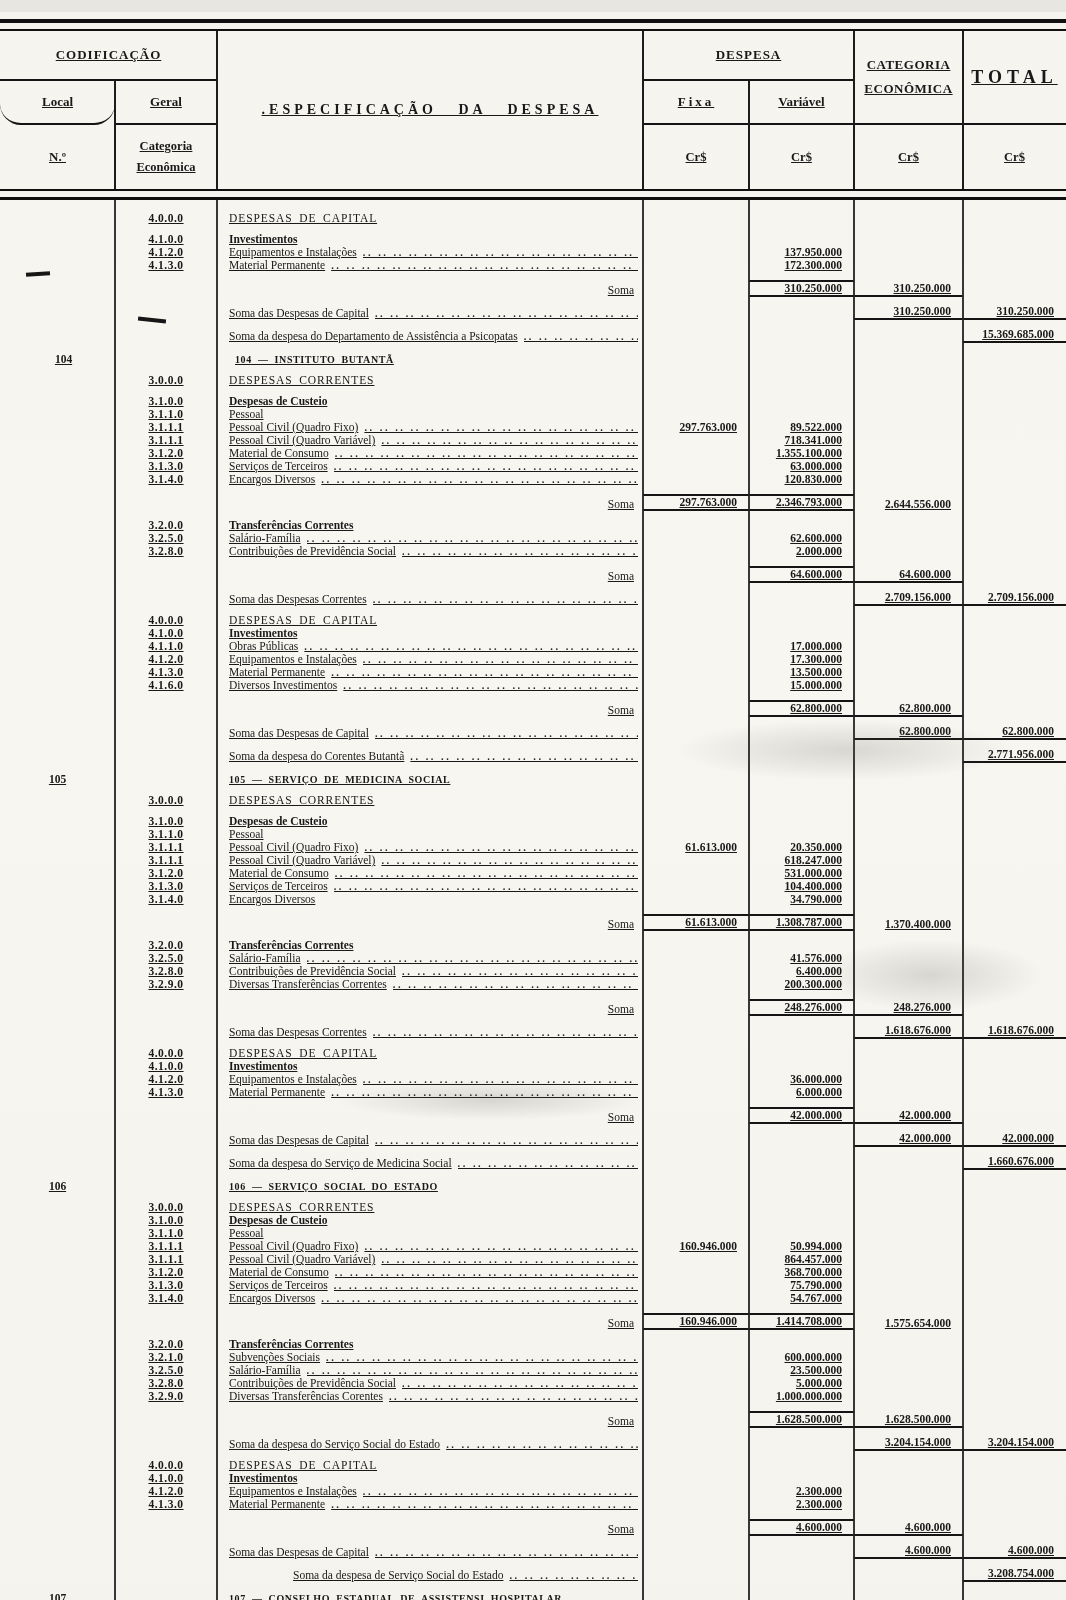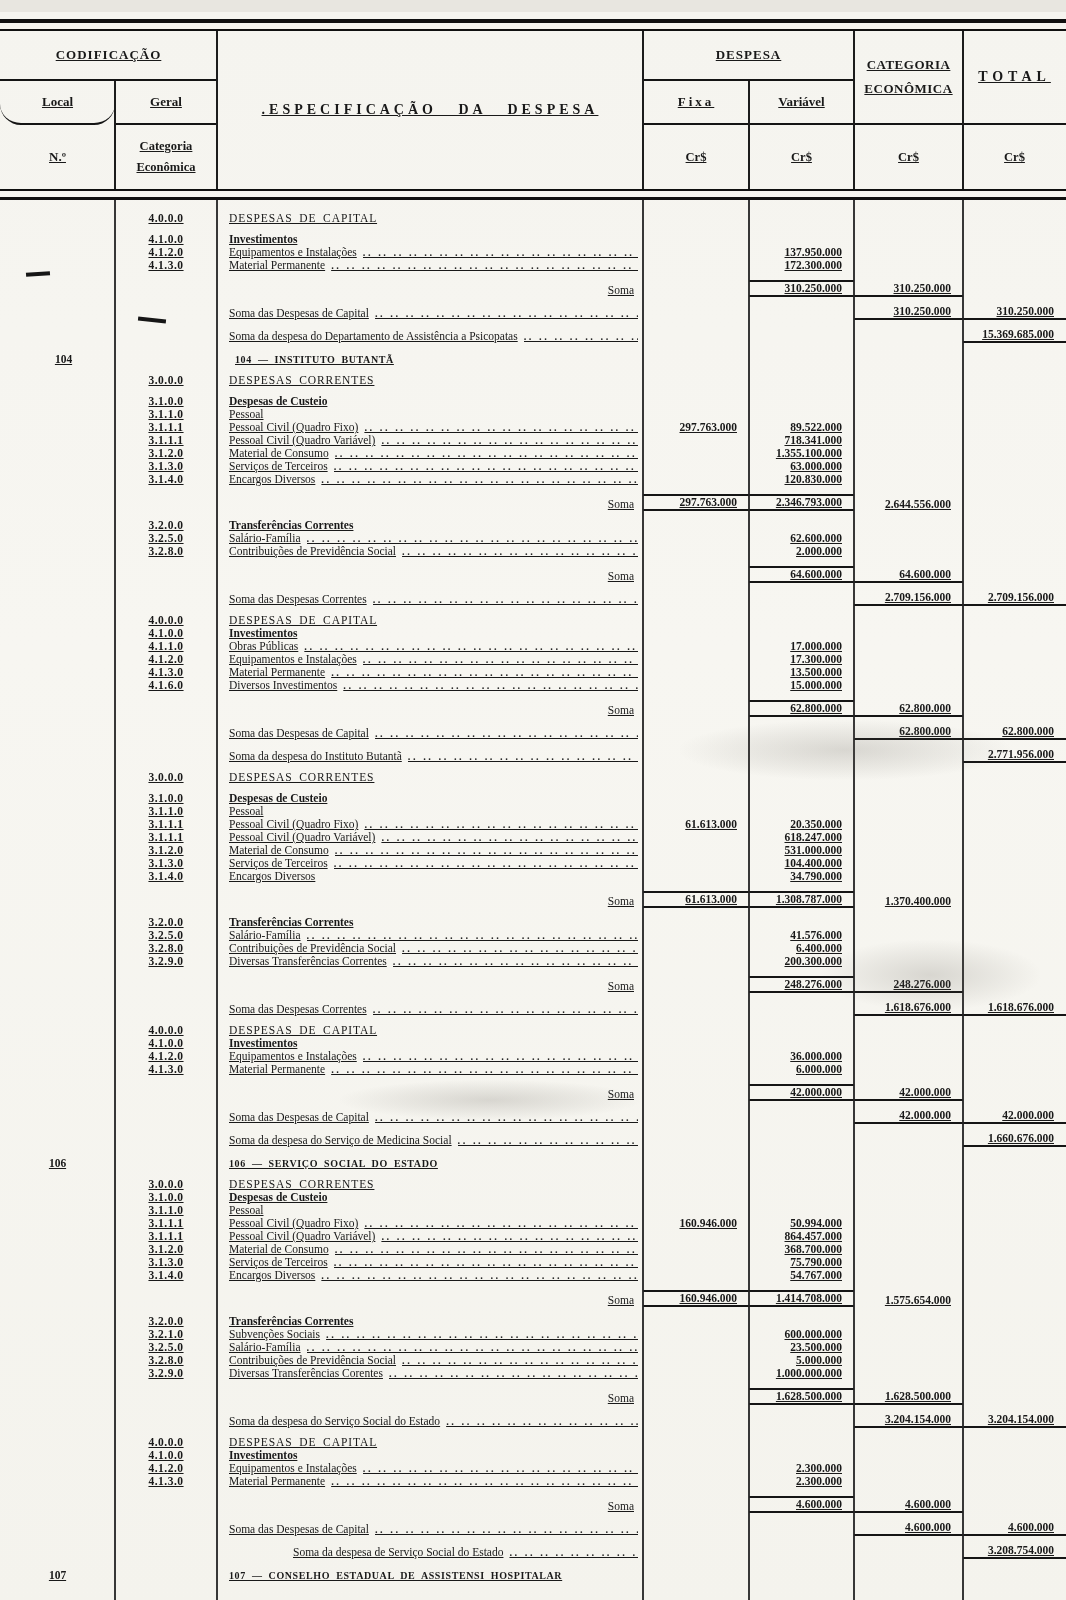--- a/index.html
+++ b/index.html
@@ -14,21 +14,21 @@
   .dline{height:6px;border-top:3px solid #101010;border-bottom:2px solid #101010;}
   .dline.top{margin-top:7px;border-top-width:4px;}
   .dline.underhdr{border-top-width:2px;border-bottom-width:3px;}
   
   .hdr{position:relative;display:grid;grid-template-columns:115px 102px 426px 106px 105px 109px 103px;grid-template-rows:50px 44px 64px;font-weight:bold;}
   .hcell{display:flex;align-items:center;justify-content:center;text-align:center;font-size:13px;}
   .c-cod{grid-column:1/3;grid-row:1;border-bottom:2px solid #141414;letter-spacing:1px;}
   .c-espec{grid-column:3;grid-row:1/4;font-size:14px;letter-spacing:4px;word-spacing:14px;}
   .c-desp{grid-column:4/6;grid-row:1;border-bottom:2px solid #141414;letter-spacing:1px;}
   .c-cat{grid-column:6;grid-row:1/3;border-bottom:2px solid #141414;flex-direction:column;justify-content:center;gap:8px;letter-spacing:.5px;}
-  .c-total{grid-column:7;grid-row:1/3;border-bottom:2px solid #141414;font-size:14px;letter-spacing:5px;}
+  .c-total{grid-column:7;grid-row:1/3;border-bottom:2px solid #141414;font-size:18px;letter-spacing:5px;}
   .c-local{grid-column:1;grid-row:2;border-bottom:2px solid #141414;border-radius:21px;}
   .c-geral{grid-column:2;grid-row:2;border-bottom:2px solid #141414;}
   .c-fixa{grid-column:4;grid-row:2;border-bottom:2px solid #141414;letter-spacing:3px;}
   .c-var{grid-column:5;grid-row:2;border-bottom:2px solid #141414;}
   .c-no{grid-column:1;grid-row:3;}
   .c-cateco{grid-column:2;grid-row:3;flex-direction:column;gap:6px;font-size:12.5px;}
   .c-cr{font-size:12.5px;}
   .c-cr.k4{grid-column:4;grid-row:3}.c-cr.k5{grid-column:5;grid-row:3}
   .c-cr.k6{grid-column:6;grid-row:3}.c-cr.k7{grid-column:7;grid-row:3}
   .vln{position:absolute;width:2px;background:#1c1c1c;}
@@ -456,27 +456,38 @@
         </div>
         <div class="cell num"></div>
         <div class="cell num"></div>
         <div class="cell num rb">62.800.000</div>
         <div class="cell num rb">62.800.000</div>
       </div>
       <div class="row sum" style="margin-top: 8px;">
         <div class="cell local"></div>
         <div class="cell geral"></div>
         <div class="cell spec">
-          <span class="lbl">Soma da despesa do Instituto Butantã</span>
+          <span class="lbl">Soma da despesa do Corentes Butantã</span>
           <span class="dots"> .. .. .. .. .. .. .. .. .. .. .. .. .. .. .. .. .. .. .. .. .. .. .. .. .. .. .. .. .. .. .. .. .. .. .. .. .. .. .. .. .. .. .. .. .. .. .. ..</span>
         </div>
         <div class="cell num"></div>
         <div class="cell num"></div>
         <div class="cell num"></div>
         <div class="cell num rb">2.771.956.000</div>
+      </div>
+      <div class="row h" style="margin-top: 10px;">
+        <div class="cell local">105</div>
+        <div class="cell geral"></div>
+        <div class="cell spec">
+          <span class="lbl">105 — SERVIÇO DE MEDICINA SOCIAL</span>
+        </div>
+        <div class="cell num"></div>
+        <div class="cell num"></div>
+        <div class="cell num"></div>
+        <div class="cell num"></div>
       </div>
       <div class="row c" style="margin-top: 8px;">
         <div class="cell local"></div>
         <div class="cell geral">3.0.0.0</div>
         <div class="cell spec">
           <span class="lbl">DESPESAS CORRENTES</span>
         </div>
         <div class="cell num"></div>
         <div class="cell num"></div>
         <div class="cell num"></div>

